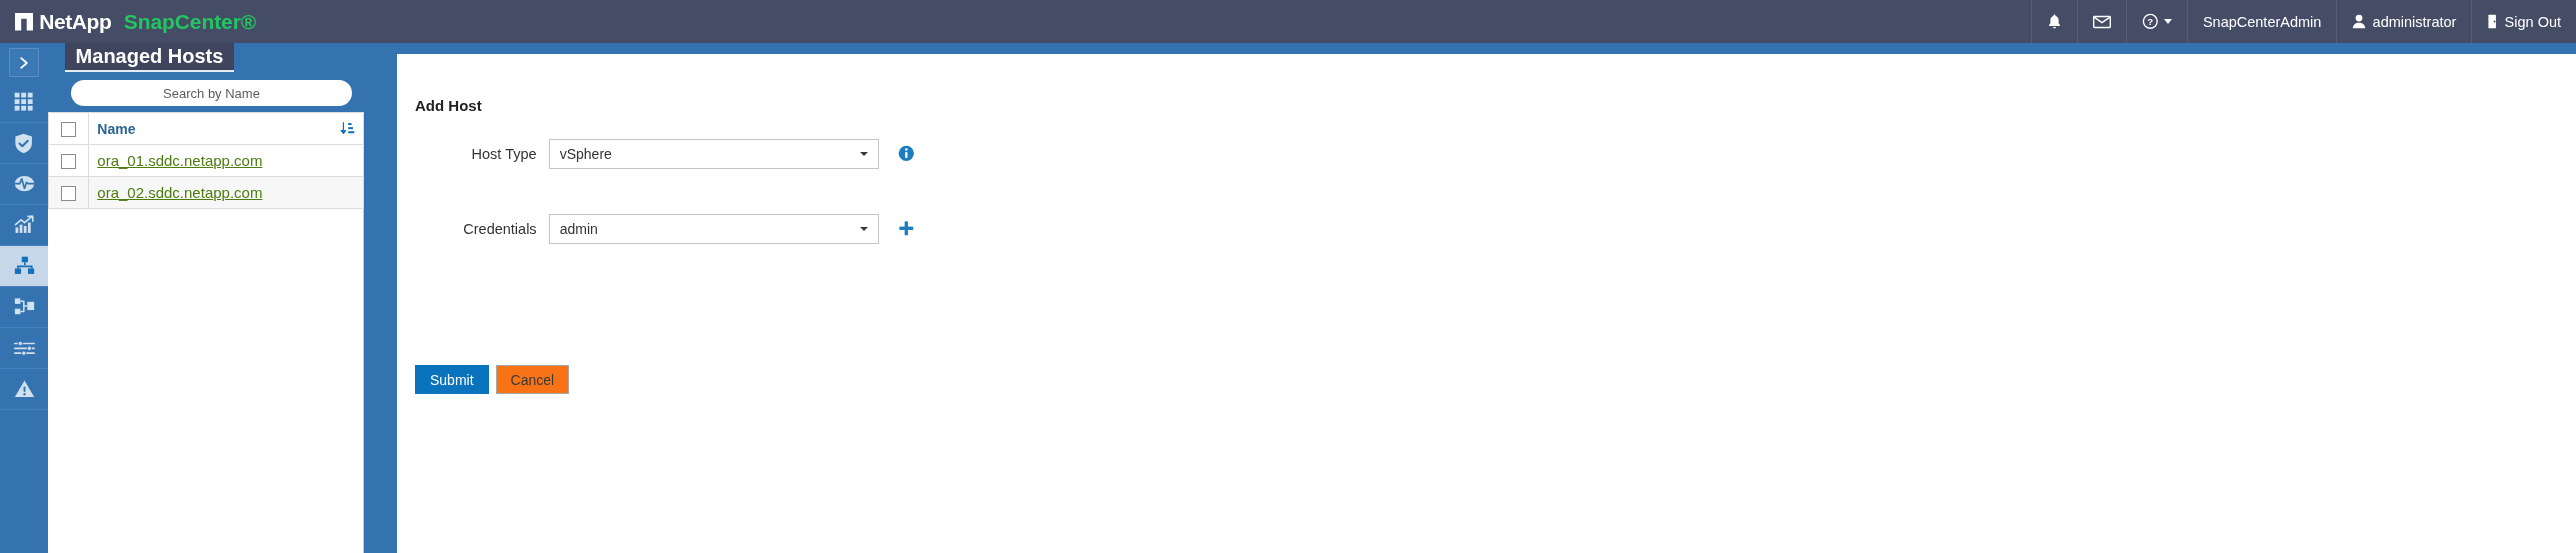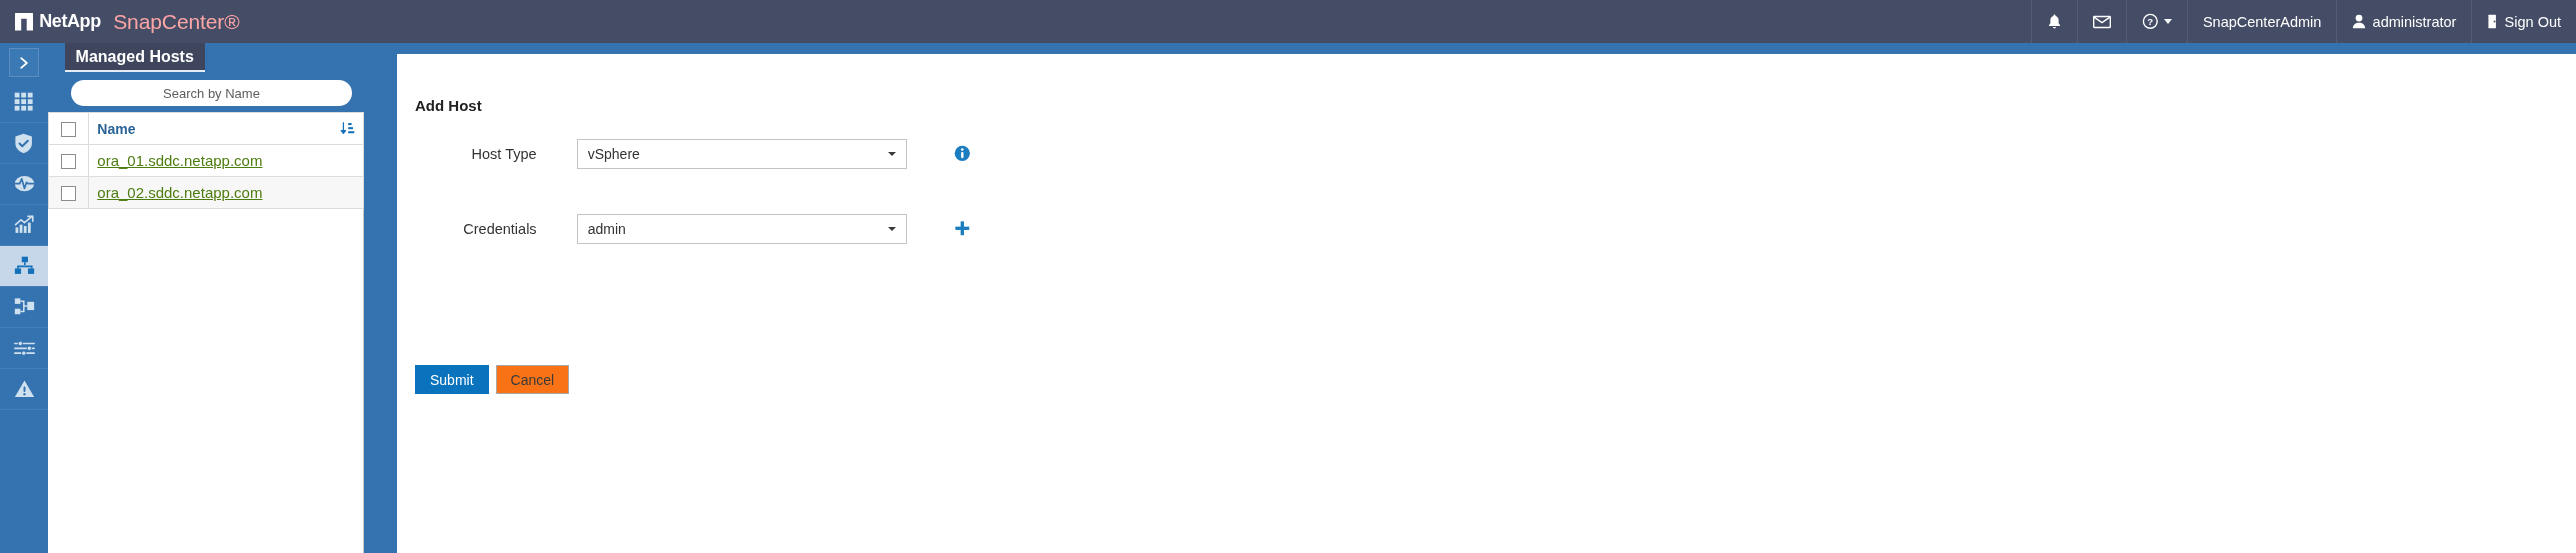--- a/index.html
+++ b/index.html
@@ -21,24 +21,24 @@
     width: 18px; height: 18px; position: relative; margin-right: 6.2px;
   }
   .netapp-mark::before {
     content: ""; position: absolute; left: 0; top: 0;
     width: 18px; height: 18px; background: #ffffff;
     clip-path: polygon(0 0, 6.2px 0, 6.2px 18px, 0 18px,
                        0 0,
                        6.2px 0, 18px 0, 18px 18px, 11.7px 18px, 11.7px 6.2px, 6.2px 6.2px);
   }
   .brand-netapp {
-    color: #ffffff; font-size: 18px; font-weight: bold; letter-spacing: -0.4px;
+    color: #ffffff; font-size: 21px; font-weight: bold; letter-spacing: -0.4px;
   }
   .brand-product {
-    color: #fca5a5; font-size: 21px; font-weight: 400; margin-left: 12.4px;
+    color: #22c55e; font-size: 21px; font-weight: 700; margin-left: 12.4px;
     letter-spacing: -0.1px;
   }
 
   .topbar-right {
     margin-left: auto; display: flex; align-items: stretch; height: 43px;
   }
   .tb-cell {
     display: flex; align-items: center; justify-content: center;
     padding: 0 15px; color: #ffffff; font-size: 14.5px;
     border-left: 0.7px solid #555d75; height: 43px; white-space: nowrap;
@@ -81,21 +81,21 @@
   .rail-item.active { background: #c5d7e8; }
 
   
   .tabstrip {
     position: absolute; left: 48px; top: 43px; width: 316px; height: 29px;
   }
   .tab-managed {
     position: absolute; left: 16.6px; top: 0;
     height: 29px; padding: 0 11px;
     background: #3e455c; color: #ffffff;
-    font-size: 16px; font-weight: bold;
+    font-size: 20px; font-weight: bold;
     display: flex; align-items: center; 
     border-bottom: 2.1px solid #e4ecf4;
   }
   .searchzone {
     position: absolute; left: 48px; top: 72px; width: 316px; height: 40px;
     background: #3473b0;
   }
   .search-input {
     position: absolute; left: 23px; top: 8.3px;
     width: 281px; height: 25.5px;
@@ -130,21 +130,21 @@
   
   .content {
     position: absolute; left: 365px; top: 54px;
     width: 2211px; height: 500px; background: #ffffff; margin-left: 32px;
   }
   .content-title {
     position: absolute; left: 18px; top: 43px;
     font-size: 15px; font-weight: bold; color: #222222;
   }
   .formrow {
-    position: absolute; left: 0; display: flex; align-items: center; height: 32px; gap: 28px;
+    position: absolute; left: 0; display: flex; align-items: center; height: 32px;
   }
   .formrow .flabel {
     width: 152px; text-align: right; padding-right: 12.4px;
     font-size: 14.5px; color: #333333;
   }
   .fctl { position: relative; width: 330px; height: 30px; }
   .fctl select,
   .fctl input {
     width: 330px; height: 30px;
     border: 0.7px solid #c4c4c4; background: #ffffff;

